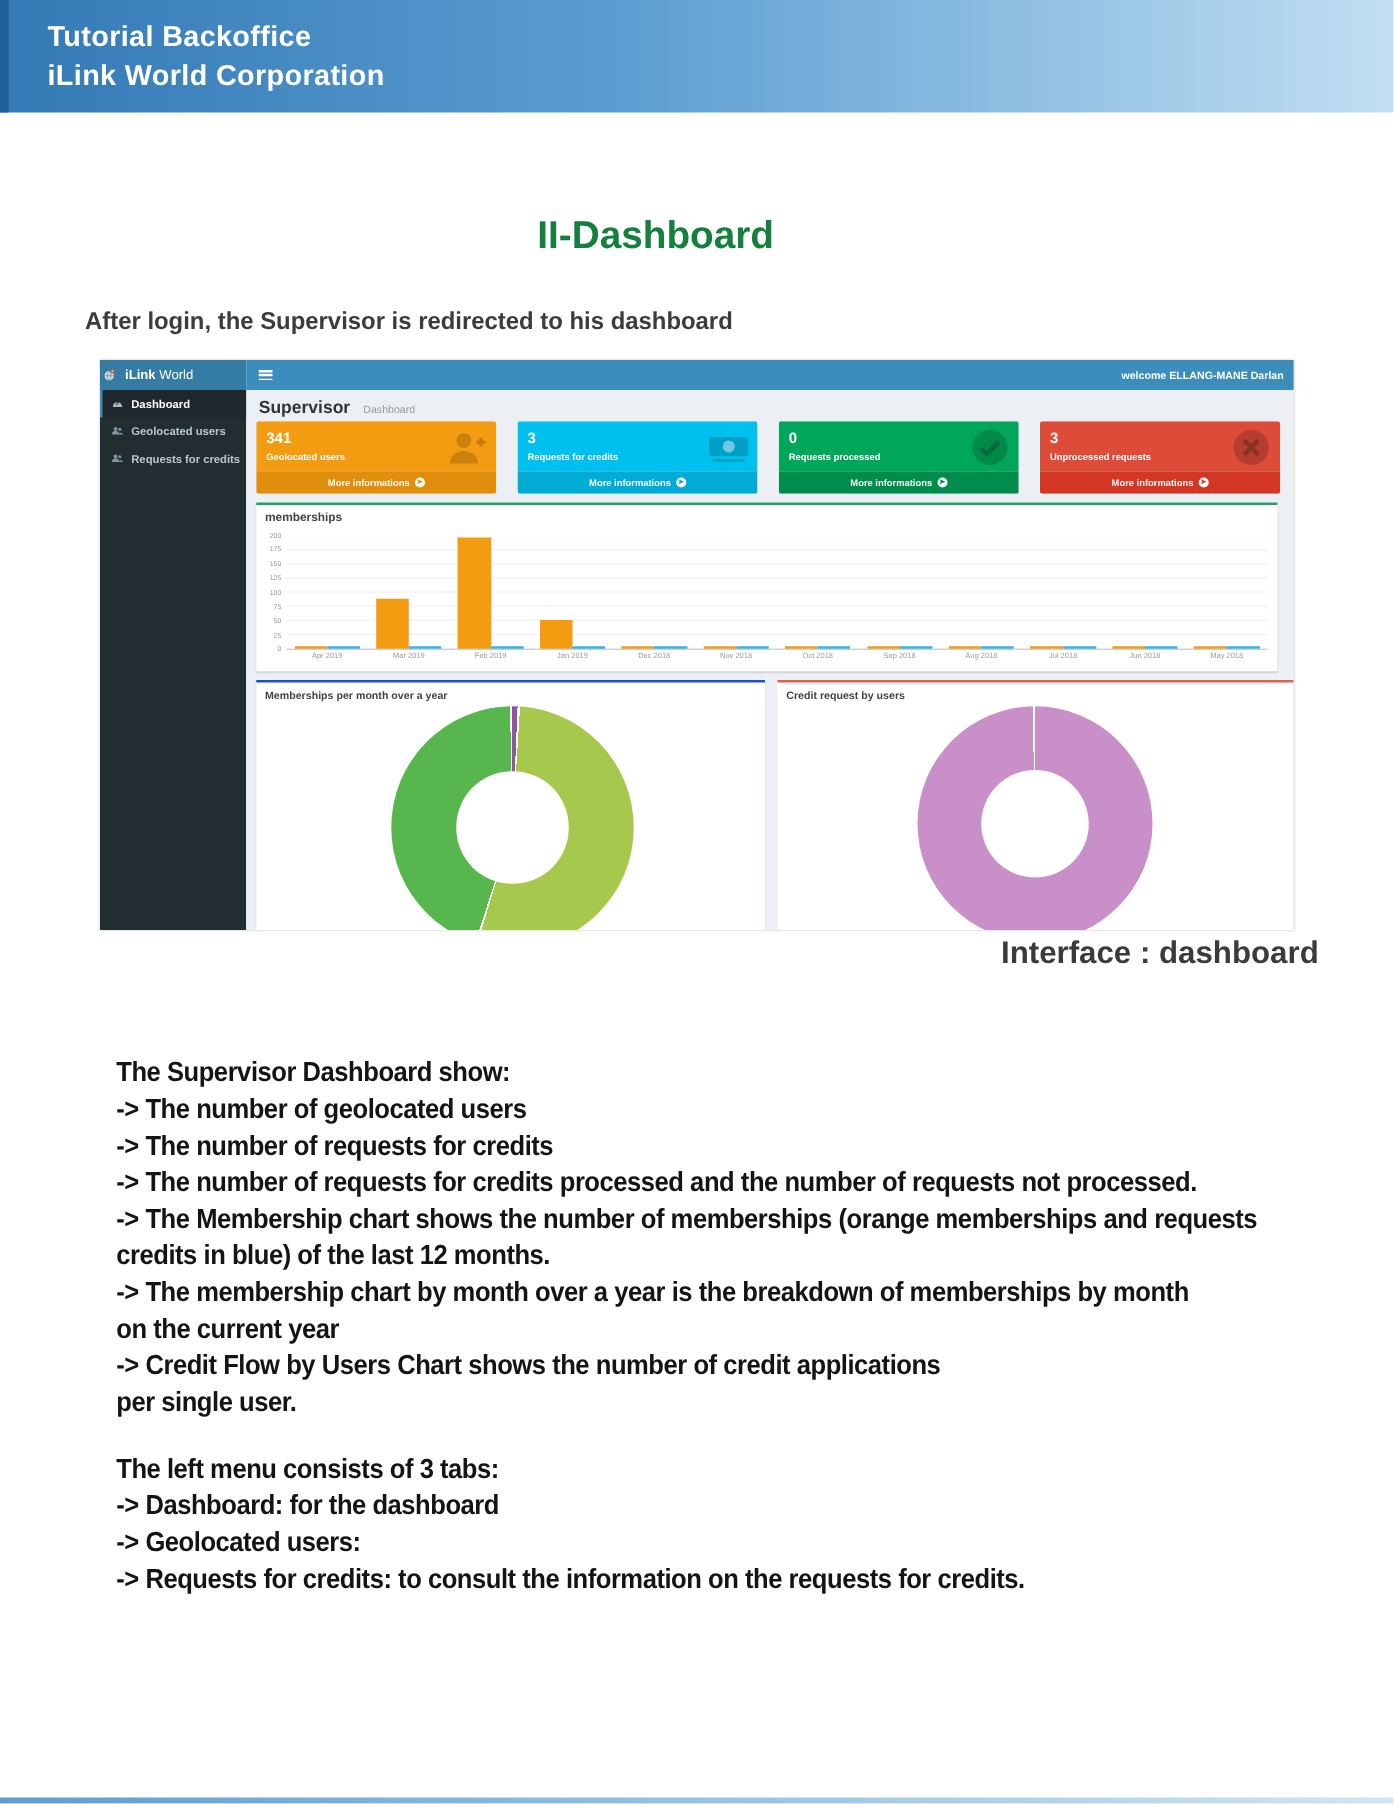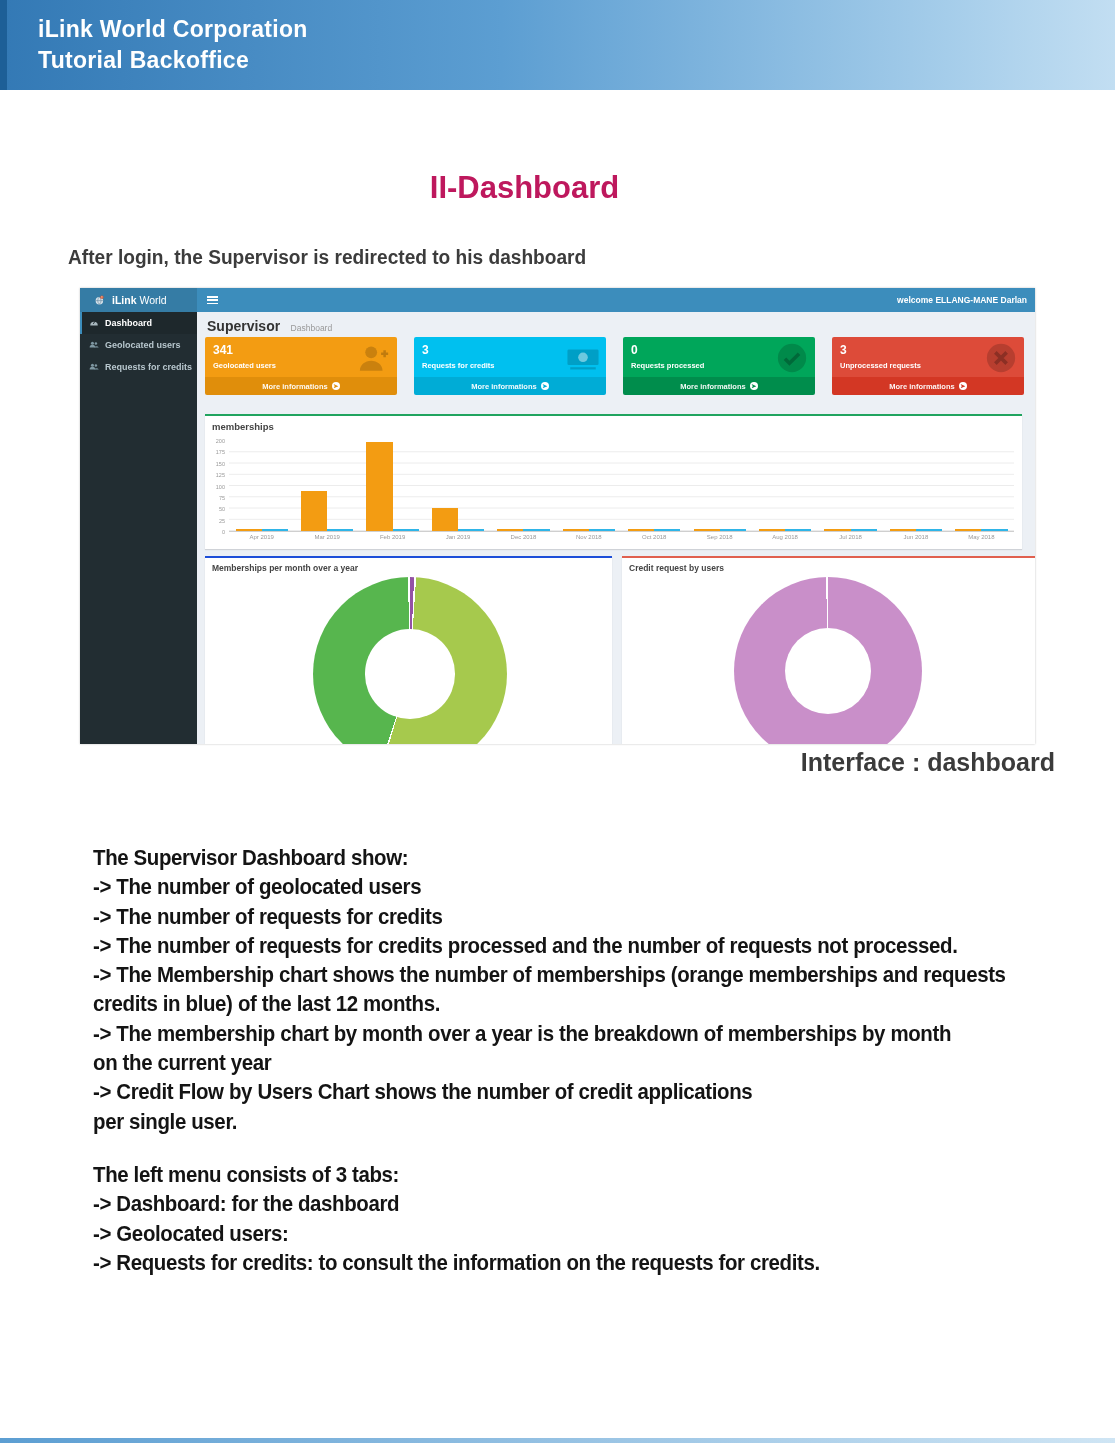--- a/index.html
+++ b/index.html
@@ -7,29 +7,29 @@
   body { font-family:"Liberation Sans", sans-serif; }
   .page { position:relative; width:1115px; height:1443px; background:#fff; overflow:hidden; }
 
   
   .doc-header { position:absolute; top:0; left:0; width:1115px; height:90px;
     background:linear-gradient(90deg,#3379b5 0%,#5c9ed2 45%,#a5cdea 85%,#c2def2 100%); }
   .doc-header::before { content:''; position:absolute; left:0; top:0; bottom:0; width:7px; background:#1d5f97; }
   .doc-header-text { position:absolute; left:38px; top:14px; color:#fff; font-weight:700; font-size:23px; line-height:31px; letter-spacing:0.3px; }
 
   .doc-title { position:absolute; top:170px; left:0; width:1049px; text-align:center;
-    font-size:31px; font-weight:700; color:#be185d; letter-spacing:0px; }
+    font-size:31px; font-weight:700; color:#15803d; letter-spacing:0px; }
   .doc-intro { position:absolute; top:246px; left:68px; font-size:19.5px; font-weight:700; color:#3c3c3c;
     transform:scaleX(0.98); transform-origin:left; }
 
   
   .shot { position:absolute; left:80px; top:288px; width:955px; height:456px; overflow:hidden;
     background:#ecf0f5; box-shadow:0 0 2px rgba(0,0,0,0.25); }
   .shot-logo { position:absolute; left:0; top:0; width:117px; height:24px; background:#357ca5;
-    display:flex; align-items:center; gap:7px; padding-left:15px; color:#fff; }
+    display:flex; align-items:center; gap:7px; padding-left:3px; color:#fff; }
   .shot-logo .brand { font-size:10.5px; color:#fff; }
   .shot-logo .brand b { font-weight:700; }
   .shot-topbar { position:absolute; left:117px; top:0; width:838px; height:24px; background:#3c8dbc; }
   .hamburger { position:absolute; left:10px; top:8px; width:11px; cursor:pointer; }
   .hamburger span { display:block; height:1.6px; background:#fff; margin-bottom:1.7px; }
   .welcome { position:absolute; right:8px; top:0; height:24px; display:flex; align-items:center;
     color:#fff; font-size:8.5px; font-weight:700; }
 
   .shot-sidebar { position:absolute; left:0; top:24px; width:117px; height:432px; background:#222d32; }
   .side-item { height:22px; display:flex; align-items:center; gap:6px; padding-left:9px;
@@ -46,21 +46,21 @@
   .small-box { flex:1 1 0; height:58px; border-radius:2px; overflow:hidden; position:relative; }
   .sb-body { position:relative; height:40px; padding:4px 8px; color:#fff; }
   .sb-value { font-size:12px; font-weight:700; line-height:18px; }
   .sb-label { font-size:7.5px; font-weight:700; margin-top:2px; }
   .sb-icon { position:absolute; right:6px; top:4px; width:34px; height:34px; opacity:0.95; }
   .sb-footer { height:18px; display:flex; align-items:center; justify-content:center; gap:4px;
     color:rgba(255,255,255,0.95); font-size:7.5px; font-weight:700; cursor:pointer; }
   .arrow-circle { display:inline-flex; width:8px; height:8px; border-radius:50%; background:#fff;
     align-items:center; justify-content:center; font-size:6px; line-height:8px; }
 
-  .panel { background:#fff; position:absolute; box-shadow:0 1px 1px rgba(0,0,0,0.12); overflow:hidden;margin-top:12px; }
+  .panel { background:#fff; position:absolute; box-shadow:0 1px 1px rgba(0,0,0,0.12); overflow:hidden; }
   .panel-title { font-weight:700; color:#444; padding:5px 7px; }
   .panel-memberships { left:8px; top:90px; width:817px; height:135px; border-top:2px solid #20a45f; }
   .panel-memberships .panel-title { font-size:9.5px; }
 
   .chart { position:absolute; left:4px; right:8px; top:25px; bottom:5px; }
   .yaxis { position:absolute; left:0; top:0; width:18px; bottom:12px; }
   .ytick { position:absolute; right:2px; transform:translateY(50%); font-size:5.5px; color:#999; }
   .plot { position:absolute; left:20px; right:0; top:0; bottom:12px; display:flex; align-items:flex-end;
     border-bottom:1px solid #cfcfcf;
     background:linear-gradient(to top,#ebebeb 1px,transparent 1px);
@@ -93,22 +93,22 @@
   .bottom-strip { position:absolute; left:0; right:0; bottom:0; height:5px;
     background:linear-gradient(90deg,#5c9ed2,#cfe5f4); }
 </style>
 </head>
 <body>
 
 <div class="page">
 
   <div class="doc-header">
     <div class="doc-header-text">
+      <div>Tutorial Backoffice</div>
       <div>iLink World Corporation</div>
-      <div>Tutorial Backoffice</div>
     </div>
   </div>
 
   <div class="doc-title">II-Dashboard</div>
   <div class="doc-intro">After login, the Supervisor is redirected to his dashboard</div>
 
   <div class="shot">
 
     <div class="shot-logo">
       <svg class="side-icon" width="14" height="14" viewBox="0 0 16 16">

